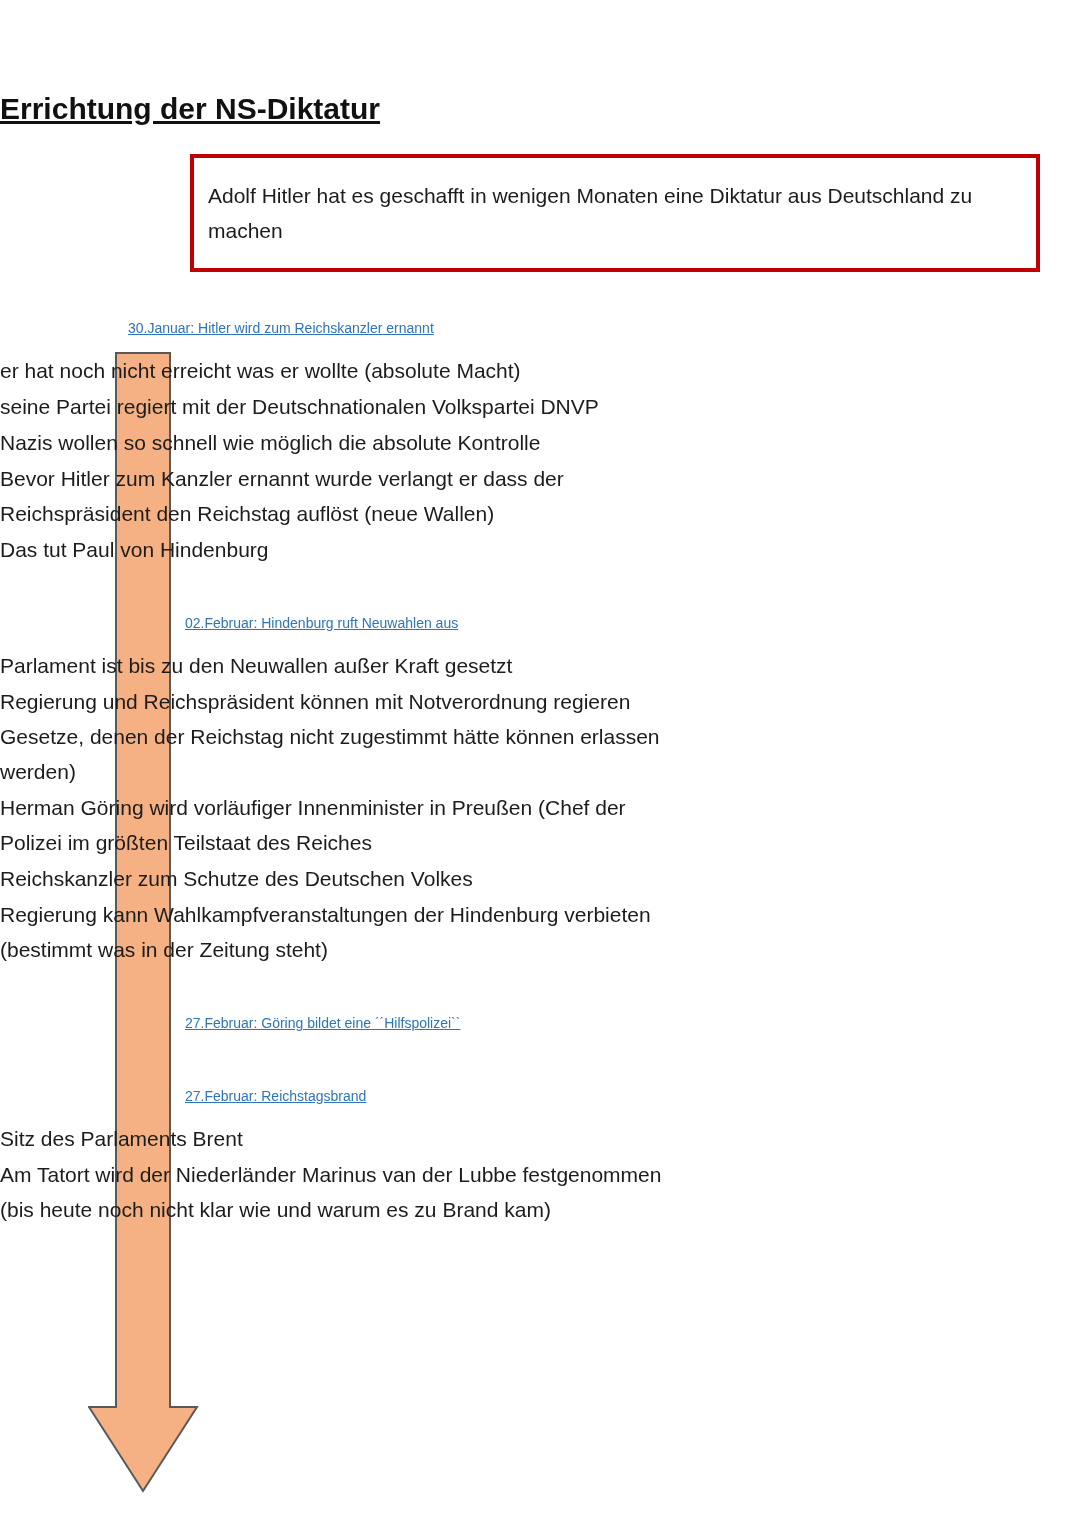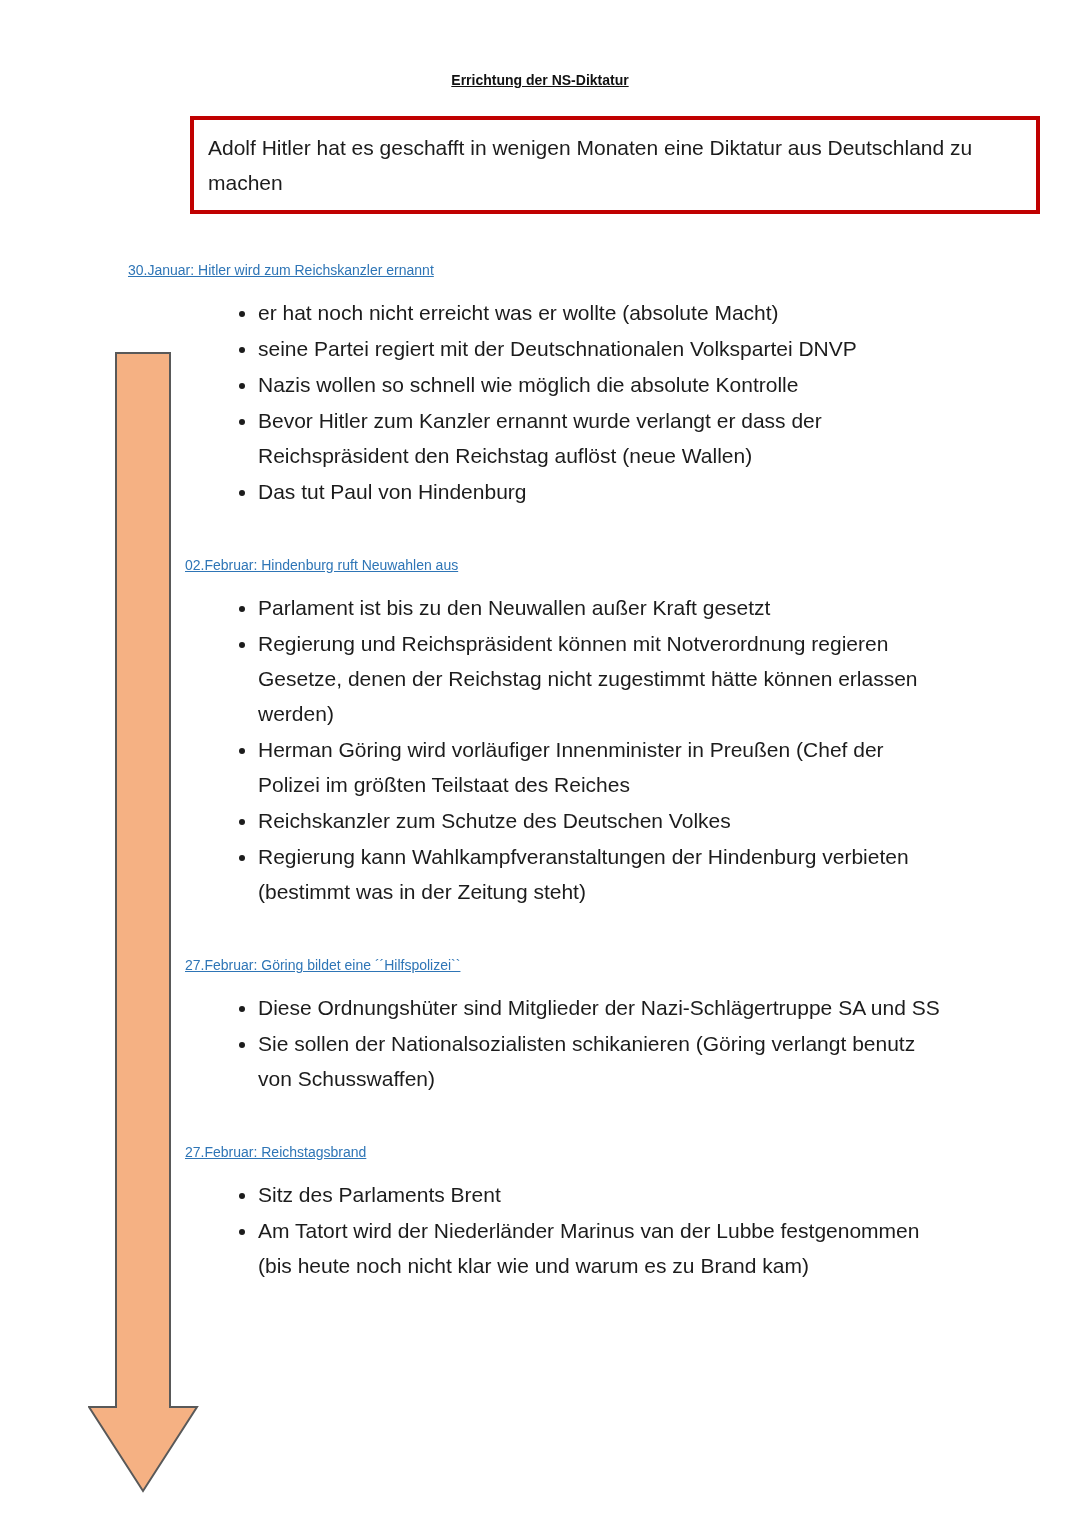--- a/index.html
+++ b/index.html
@@ -9,50 +9,48 @@
     color: #1c1c1c;
   }
   .page {
     position: relative;
     width: 1080px;
     height: 1527px;
     background: #ffffff;
     overflow: hidden;
   }
   .doc-title {
-    padding-top: 72px;
-    text-align: center;
-    font-size: 14px;
+    padding-top: 92px;
+    font-size: 30px;
     font-weight: bold;
     color: #111111;
   }
   .doc-title span { text-decoration: underline; }
   .intro-box {
     margin: 28px 0 0 190px;
     width: 850px;
     border: 4px solid #C00000;
-    padding: 10px 14px;
+    padding: 20px 14px;
     font-size: 21px;
     line-height: 35px;
     color: #1c1c1c;
   }
   .sections { position: relative; z-index: 2; }
   .section .heading {
     margin: 40px 0 8px 185px;
     font-size: 14px;
     line-height: 33px;
     color: var(--heading-color, #2E75B6);
     text-decoration: underline;
   }
   .section:first-child .heading {
     margin-left: 128px;
   }
   .section ul {
     list-style: disc outside;
-    padding-left: 258px;
   }
   .section li {
     max-width: 690px;
     font-size: 21px;
     line-height: 35px;
     margin-bottom: 1px;
     color: #1c1c1c;
   }
   .timeline-arrow {
     position: absolute;
@@ -98,24 +96,20 @@
         </ul>
       </div>
       <div class="section">
         <ul>
           <li>Reichskanzler zum Schutze des Deutschen Volkes</li>
           <li>Regierung kann Wahlkampfveranstaltungen der Hindenburg verbieten (bestimmt was in der Zeitung steht)</li>
         </ul>
       </div>
       <div class="section">
         <div class="heading">27.Februar: Göring bildet eine ´´Hilfspolizei``</div>
-        <ul>
-          <li>Diese Ordnungshüter sind Mitglieder der Nazi-Schlägertruppe SA und SS</li>
-          <li>Sie sollen der Nationalsozialisten schikanieren (Göring verlangt benutz von Schusswaffen)</li>
-        </ul>
       </div>
       <div class="section">
         <div class="heading">27.Februar: Reichstagsbrand</div>
         <ul>
           <li>Sitz des Parlaments Brent</li>
           <li>Am Tatort wird der Niederländer Marinus van der Lubbe festgenommen (bis heute noch nicht klar wie und warum es zu Brand kam)</li>
         </ul>
       </div>
     </div>
 

